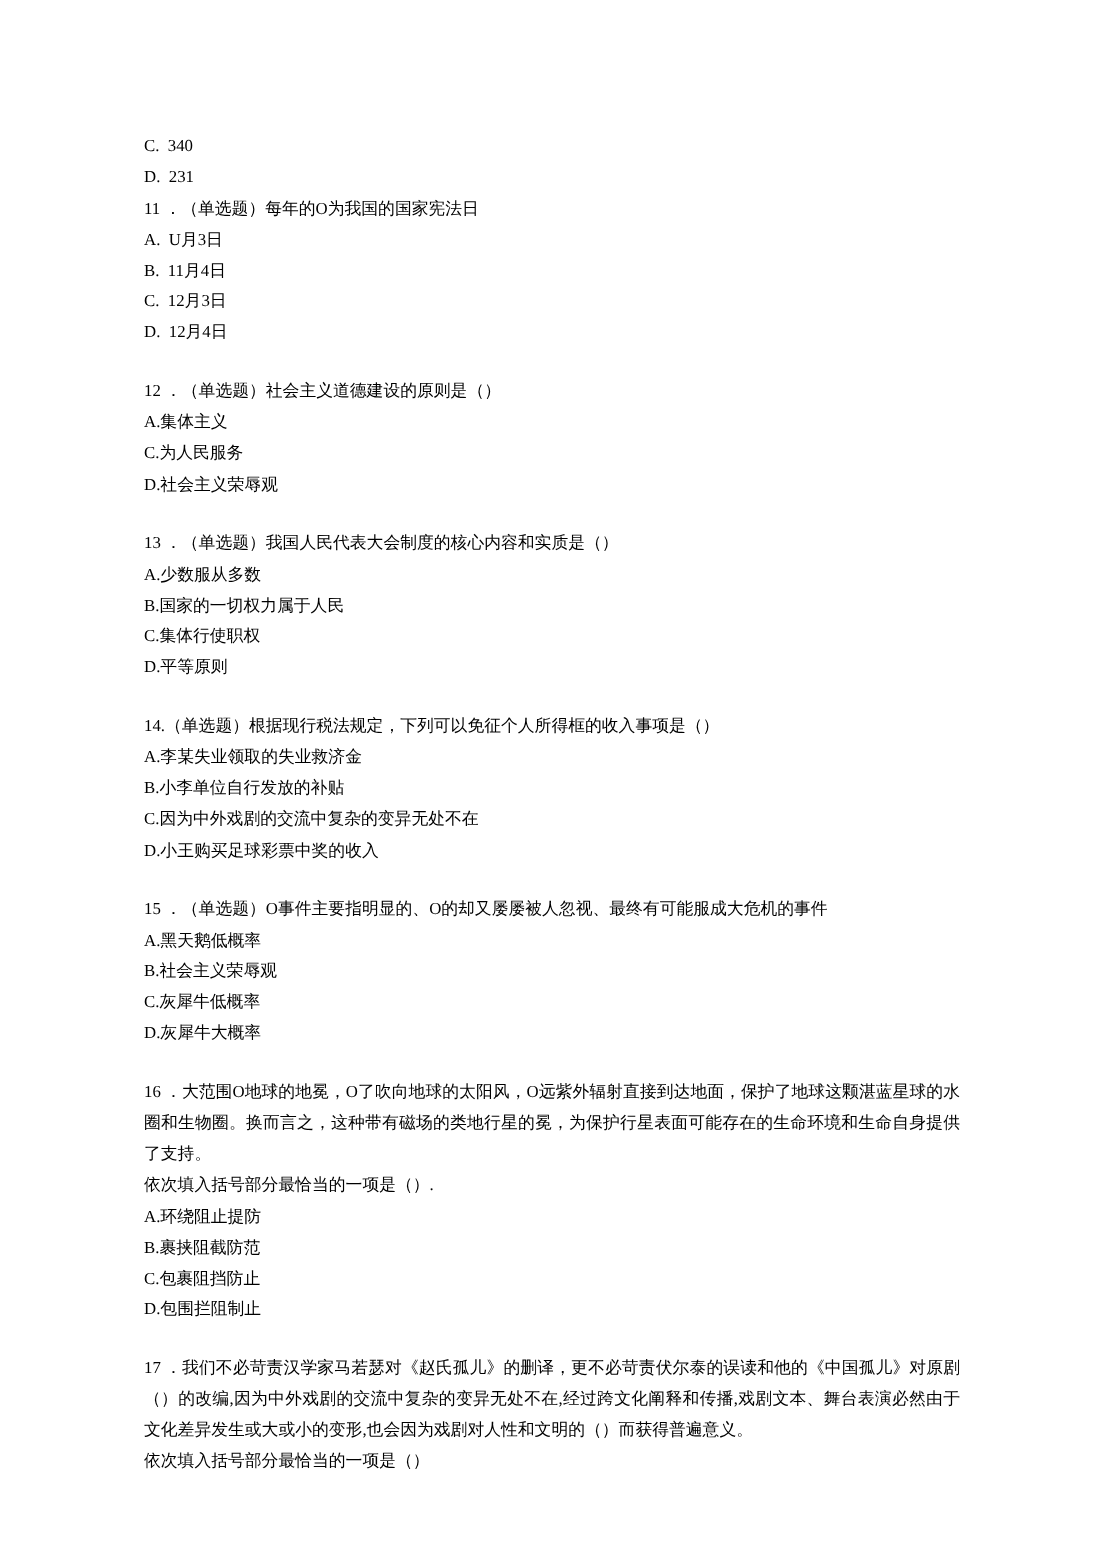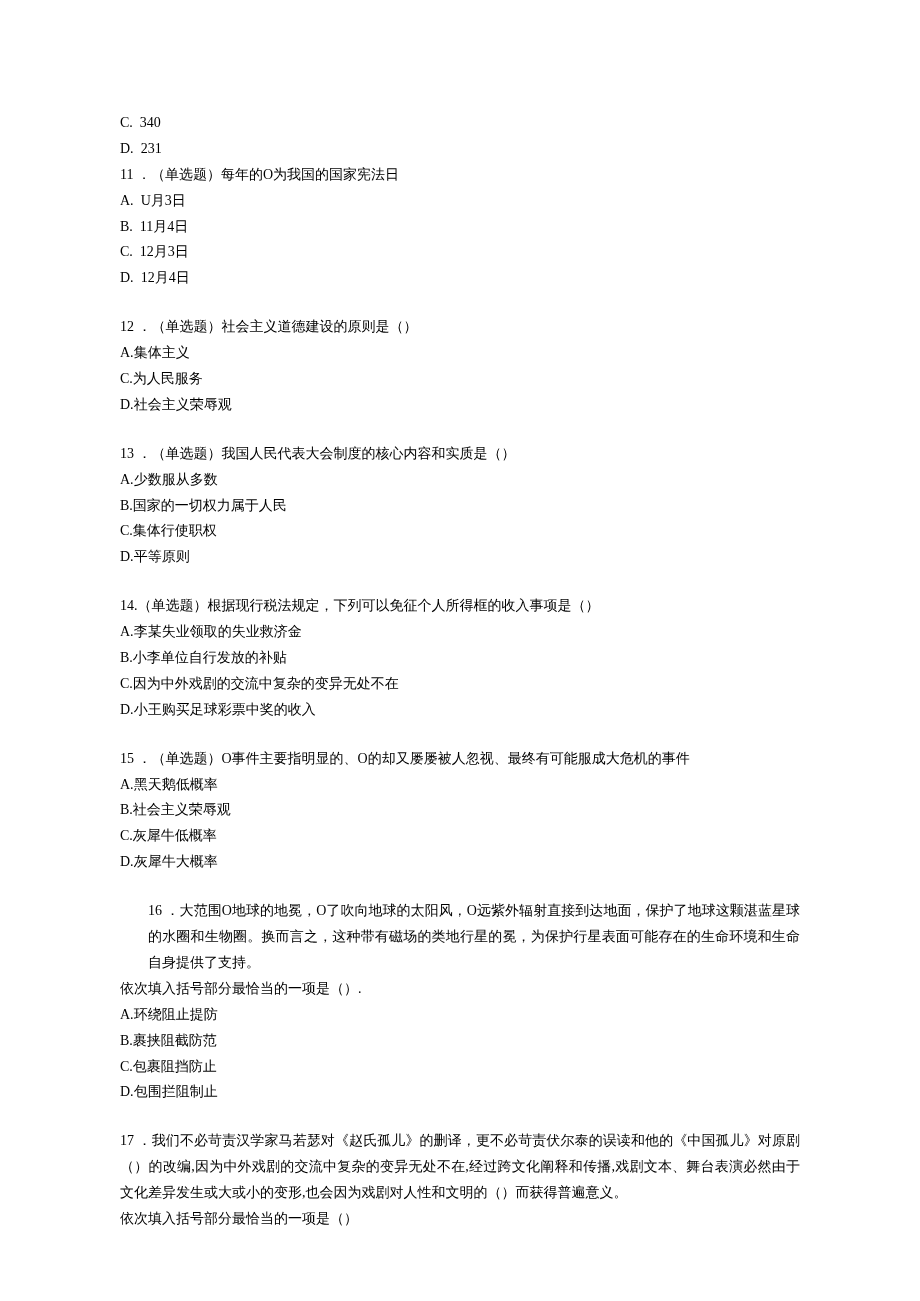--- a/index.html
+++ b/index.html
@@ -66,21 +66,21 @@
 
   <div class="block">
     <div class="line">15 ．（单选题）O事件主要指明显的、O的却又屡屡被人忽视、最终有可能服成大危机的事件</div>
     <div class="line"><span>A.</span><span>黑天鹅低概率</span></div>
     <div class="line"><span>B.</span><span>社会主义荣辱观</span></div>
     <div class="line"><span>C.</span><span>灰犀牛低概率</span></div>
     <div class="line"><span>D.</span><span>灰犀牛大概率</span></div>
   </div>
 
   <div class="block">
-    <div class="line" style="text-align:justify;margin-left:28px;">16 ．大范围O地球的地冕，O了吹向地球的太阳风，O远紫外辐射直接到达地面，保护了地球这颗湛蓝星球的水圈和生物圈。换而言之，这种带有磁场的类地行星的冕，为保护行星表面可能存在的生命环境和生命自身提供了支持。</div>
+    <div class="line" style="text-align:justify;">16 ．大范围O地球的地冕，O了吹向地球的太阳风，O远紫外辐射直接到达地面，保护了地球这颗湛蓝星球的水圈和生物圈。换而言之，这种带有磁场的类地行星的冕，为保护行星表面可能存在的生命环境和生命自身提供了支持。</div>
     <div class="line">依次填入括号部分最恰当的一项是（）.</div>
     <div class="line"><span>A.</span><span>环绕阻止提防</span></div>
     <div class="line"><span>B.</span><span>裹挟阻截防范</span></div>
     <div class="line"><span>C.</span><span>包裹阻挡防止</span></div>
     <div class="line"><span>D.</span><span>包围拦阻制止</span></div>
   </div>
 
   <div class="block">
     <div class="line" style="text-align:justify;">17 ．我们不必苛责汉学家马若瑟对《赵氏孤儿》的删译，更不必苛责伏尔泰的误读和他的《中国孤儿》对原剧（）的改编,因为中外戏剧的交流中复杂的变异无处不在,经过跨文化阐释和传播,戏剧文本、舞台表演必然由于文化差异发生或大或小的变形,也会因为戏剧对人性和文明的（）而获得普遍意义。</div>
     <div class="line">依次填入括号部分最恰当的一项是（）</div>

